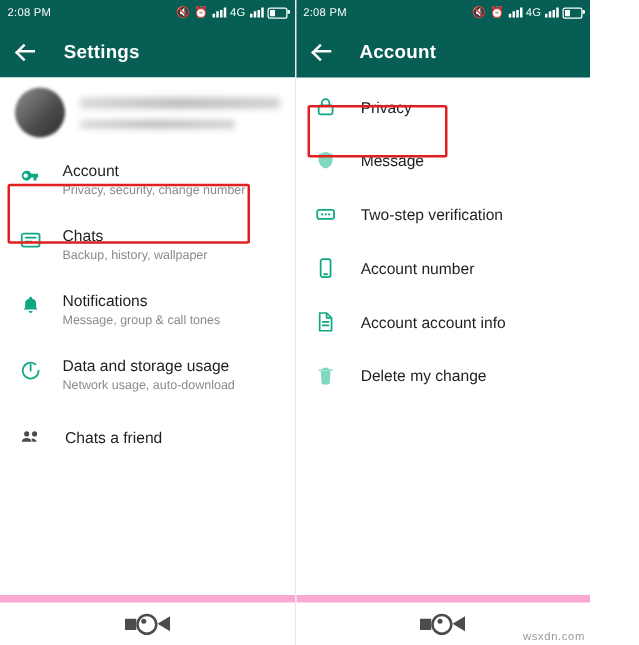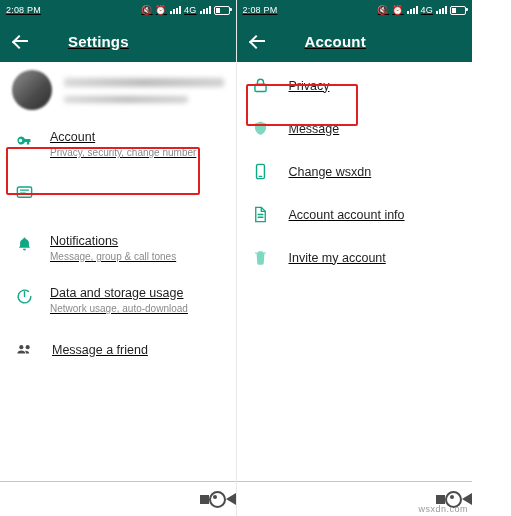--- a/index.html
+++ b/index.html
@@ -10,21 +10,20 @@
   body {
     width: 511px;
     height: 516px;
     font-family: "Liberation Sans", sans-serif;
     overflow: hidden;
   }
   .screens {
     display: flex;
     width: 472px;
     height: 516px;
-    text-decoration: underline;
   }
   .phone {
     width: 255.5px;
     height: 516px;
     position: relative;
     background: #ffffff;
     overflow: hidden;
   }
   .phone.left { border-right: 1px solid #e8e8e8; }
 
@@ -107,21 +106,21 @@
     position: absolute;
     left: 4px; top: 6.5px;
     width: 8px; height: 8px;
     border-left: 2px solid #ffffff;
     border-bottom: 2px solid #ffffff;
     transform: rotate(45deg);
   }
   .appbar .title {
     font-size: 15px;
     font-weight: bold;
-    margin-left: 36px;
+    margin-left: 19px;
     letter-spacing: 0.2px;
   }
 
   
   .profile {
     height: 56px;
     display: flex;
     align-items: center;
     padding: 0 12px;
     background: #ffffff;
@@ -196,22 +195,22 @@
   #hl-privacy { left: 9px; top: 84px; width: 108px; height: 38px; }
 
   
   .navbar {
     position: absolute;
     left: 0; right: 0; bottom: 0;
     height: 34px;
     background: #ffffff;
     display: flex;
     align-items: center;
-    justify-content: flex-end;
-    border-top: 1px solid #f9a8d4;
+    justify-content: center;
+    border-top: 6px solid #f9a8d4;
   }
   .nav-square { width: 9px; height: 9px; background: #4c4c4c; }
   .nav-circle {
     width: 13px; height: 13px; border-radius: 50%;
     border: 2px solid #4c4c4c;
     position: relative;
   }
   .nav-circle:after{
     content:"";
     position:absolute; left:2.5px; top:2.5px;
@@ -291,20 +290,24 @@
         </div>
       </div>
 
       <div class="row">
         <div class="ic">
           <svg width="19" height="19" viewBox="0 0 24 24" fill="none" stroke="#0fa884" stroke-width="1.8">
             <rect x="3" y="5" width="18" height="13" rx="2"></rect>
             <path d="M7 9h10M7 13h6" stroke-linecap="round"></path>
           </svg>
         </div>
+        <div class="txt">
+          <div class="t1">Chats</div>
+          <div class="t2">Backup, history, wallpaper</div>
+        </div>
       </div>
 
       <div class="row">
         <div class="ic">
           <svg width="19" height="19" viewBox="0 0 24 24" fill="#0fa884">
             <path d="M12 3a1.4 1.4 0 0 1 1.4 1.4v.5A5.6 5.6 0 0 1 17.6 10v4l1.4 2H5l1.4-2v-4a5.6 5.6 0 0 1 4.2-5.1v-.5A1.4 1.4 0 0 1 12 3zM10 17.5h4a2 2 0 0 1-4 0z"></path>
           </svg>
         </div>
         <div class="txt">
           <div class="t1">Notifications</div>
@@ -327,21 +330,21 @@
 
 
       <div class="rowsimple">
         <div class="ic">
           <svg width="19" height="19" viewBox="0 0 24 24" fill="#4a4a4a">
             <circle cx="8" cy="9" r="2.6"></circle>
               <circle cx="16" cy="9" r="2.6"></circle>
             <path d="M3 17c0-2.4 2.3-3.8 5-3.8s5 1.4 5 3.8zM13.5 13.6c2.4.2 4.5 1.5 4.5 3.4h-4.2c0-1.3-.4-2.4-1.1-3.2z"></path>
           </svg>
         </div>
-        <div class="t1">Message a friend</div>
+        <div class="t1">Chats a friend</div>
       </div>
 
     </div>
 
     <div class="hl" id="hl-account"></div>
 
     <div class="navbar">
       <div class="nav-square"></div>
       <div class="nav-circle"></div>
       <div class="nav-tri"></div>
@@ -393,49 +396,60 @@
 
       <div class="rowsimple">
         <div class="ic">
           <svg width="19" height="19" viewBox="0 0 24 24" fill="#7fd8c2">
             <path d="M12 3l7 2.6v5.2c0 4.3-2.9 8.2-7 9.2-4.1-1-7-4.9-7-9.2V5.6L12 3z"></path>
           </svg>
         </div>
         <div class="t1">Message</div>
       </div>
 
+      <div class="rowsimple">
+        <div class="ic">
+          <svg width="19" height="19" viewBox="0 0 24 24" fill="none" stroke="#0fa884" stroke-width="1.8">
+            <rect x="3.5" y="7.5" width="17" height="9" rx="2"></rect>
+            <circle cx="8.5" cy="12" r="1.1" fill="#0fa884" stroke="none"></circle>
+            <circle cx="12" cy="12" r="1.1" fill="#0fa884" stroke="none"></circle>
+            <circle cx="15.5" cy="12" r="1.1" fill="#0fa884" stroke="none"></circle>
+          </svg>
+        </div>
+        <div class="t1">Two-step verification</div>
+      </div>
 
       <div class="rowsimple">
         <div class="ic">
           <svg width="19" height="19" viewBox="0 0 24 24" fill="none" stroke="#0fa884" stroke-width="1.8">
             <rect x="7" y="3" width="10" height="18" rx="2"></rect>
             <path d="M10.5 18.2h3" stroke-linecap="round"></path>
           </svg>
         </div>
-        <div class="t1">Change wsxdn</div>
+        <div class="t1">Account number</div>
       </div>
 
       <div class="rowsimple">
         <div class="ic">
           <svg width="19" height="19" viewBox="0 0 24 24" fill="none" stroke="#0fa884" stroke-width="1.7">
             <path d="M6 3h7l5 5v13H6z"></path>
             <path d="M13 3v5h5"></path>
             <path d="M9 12h6M9 15.5h6" stroke-linecap="round"></path>
           </svg>
         </div>
         <div class="t1">Account account info</div>
       </div>
 
       <div class="rowsimple">
         <div class="ic">
           <svg width="19" height="19" viewBox="0 0 24 24" fill="#7fd8c2">
             <path d="M7 7h10l-.9 12.2A1.8 1.8 0 0 1 14.3 21H9.7a1.8 1.8 0 0 1-1.8-1.8L7 7zM9.5 4h5l.8 1.6H19v1.2H5V5.6h3.7L9.5 4z"></path>
           </svg>
         </div>
-        <div class="t1">Invite my account</div>
+        <div class="t1">Delete my change</div>
       </div>
 
     </div>
 
     <div class="hl" id="hl-privacy"></div>
 
     <div class="navbar">
       <div class="nav-square"></div>
       <div class="nav-circle"></div>
       <div class="nav-tri"></div>

